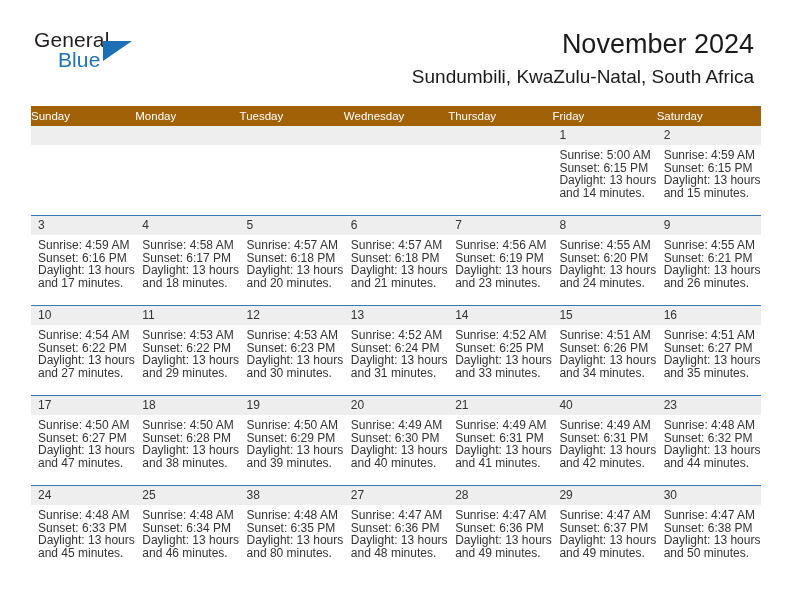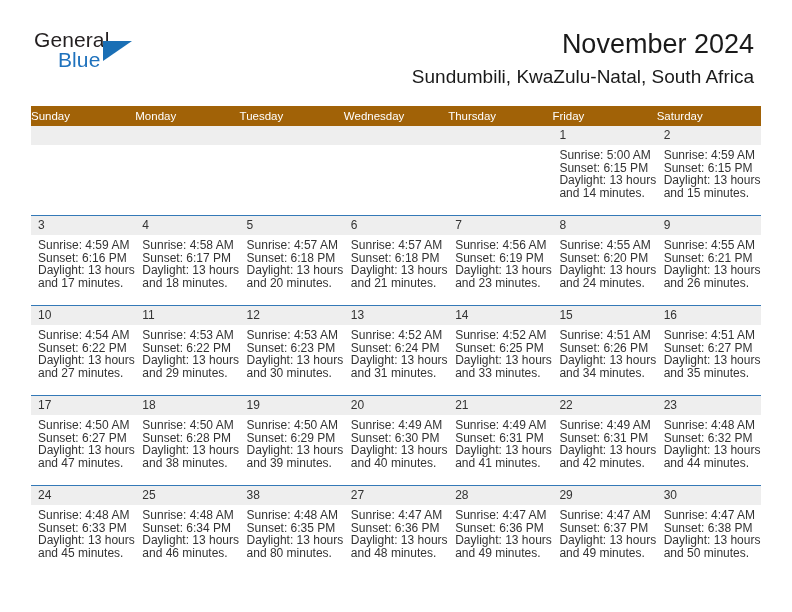--- a/index.html
+++ b/index.html
@@ -449,21 +449,21 @@
                 <div class="cell-body">
                   <div>Sunrise: 4:49 AM</div>
                   <div>Sunset: 6:31 PM</div>
                   <div>Daylight: 13 hours</div>
                   <div>and 41 minutes.</div>
                 </div>
               </div>
             </td>
             <td>
               <div class="cell">
-                <div class="daynum-band">22</div>
+                <div class="daynum-band">40</div>
                 <div class="cell-body">
                   <div>Sunrise: 4:49 AM</div>
                   <div>Sunset: 6:31 PM</div>
                   <div>Daylight: 13 hours</div>
                   <div>and 42 minutes.</div>
                 </div>
               </div>
             </td>
             <td>
               <div class="cell">

